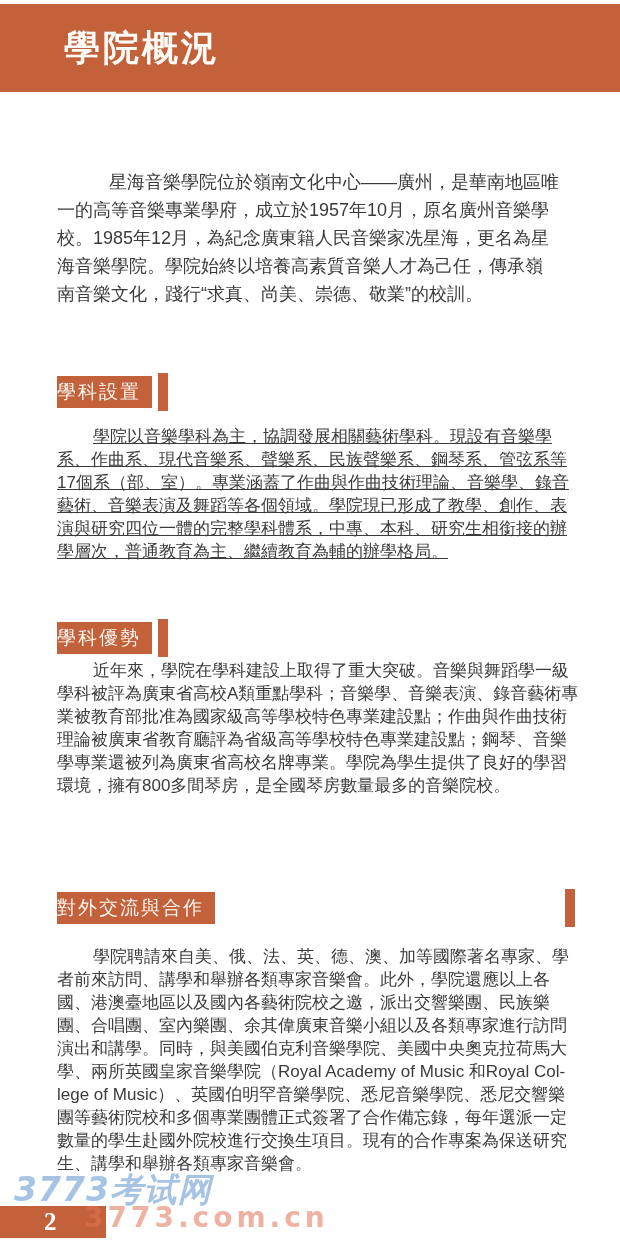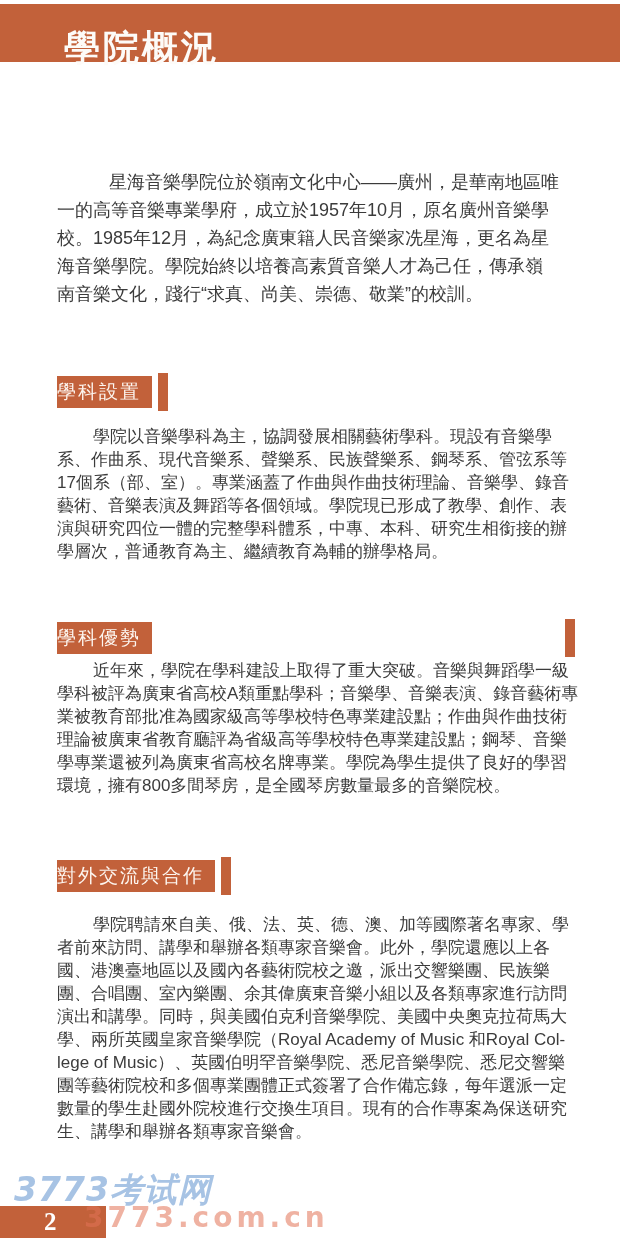--- a/index.html
+++ b/index.html
@@ -6,21 +6,21 @@
   .page{
     position:relative;
     width:620px;height:1240px;
     background:#ffffff;
     overflow:hidden;
     font-family:"Liberation Sans","DejaVu Sans",sans-serif;
     color:#3b3b3b;
   }
   
   .band{
-    position:absolute;top:4px;left:0;right:0;height:58px;
+    position:absolute;top:4px;left:0;right:0;height:88px;
     background:var(--accent,#c2613a);
   }
   .band h1{
     margin:0;
     padding:24px 0 0 64px;
     font-family:"Liberation Serif","DejaVu Serif",serif;
     font-weight:bold;
     font-size:36px;
     line-height:40px;
     letter-spacing:3px;
@@ -53,24 +53,24 @@
     padding:6px 11px 7px 0;
     line-height:1;
   }
   .badge-bar{
     display:inline-block;
     width:10px;height:38px;
     margin-left:6px;
     background:var(--accent,#c2613a);
   }
   .s1-badge{margin-top:65px;}
-  .s1-text{margin-top:14px;}
-  .s2-badge{margin-top:56px;justify-content:space-between;}
+  .s1-text{margin-top:14px;text-decoration:underline;}
+  .s2-badge{margin-top:56px;}
   .s2-text{margin-top:2px;}
-  .s3-badge{margin-top:60px;}
+  .s3-badge{margin-top:92px;justify-content:space-between;}
   .s3-text{margin-top:18px;}
   
   .watermark-name{
     position:absolute;left:14px;top:1168px;
     font-family:"DejaVu Sans",sans-serif;
     font-weight:bold;font-style:italic;
     font-size:33px;letter-spacing:1px;
     color:rgba(138,175,219,0.75);
     z-index:3;
   }

